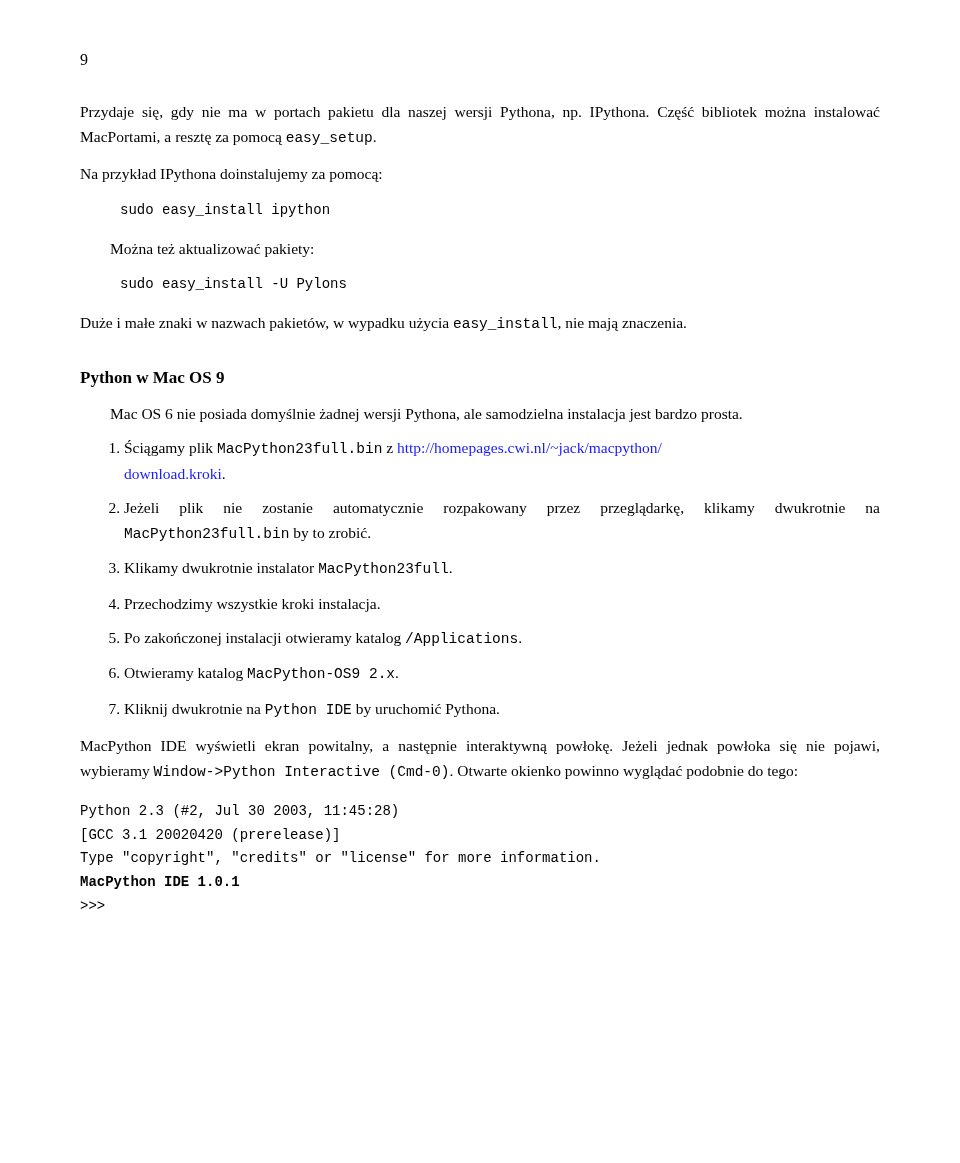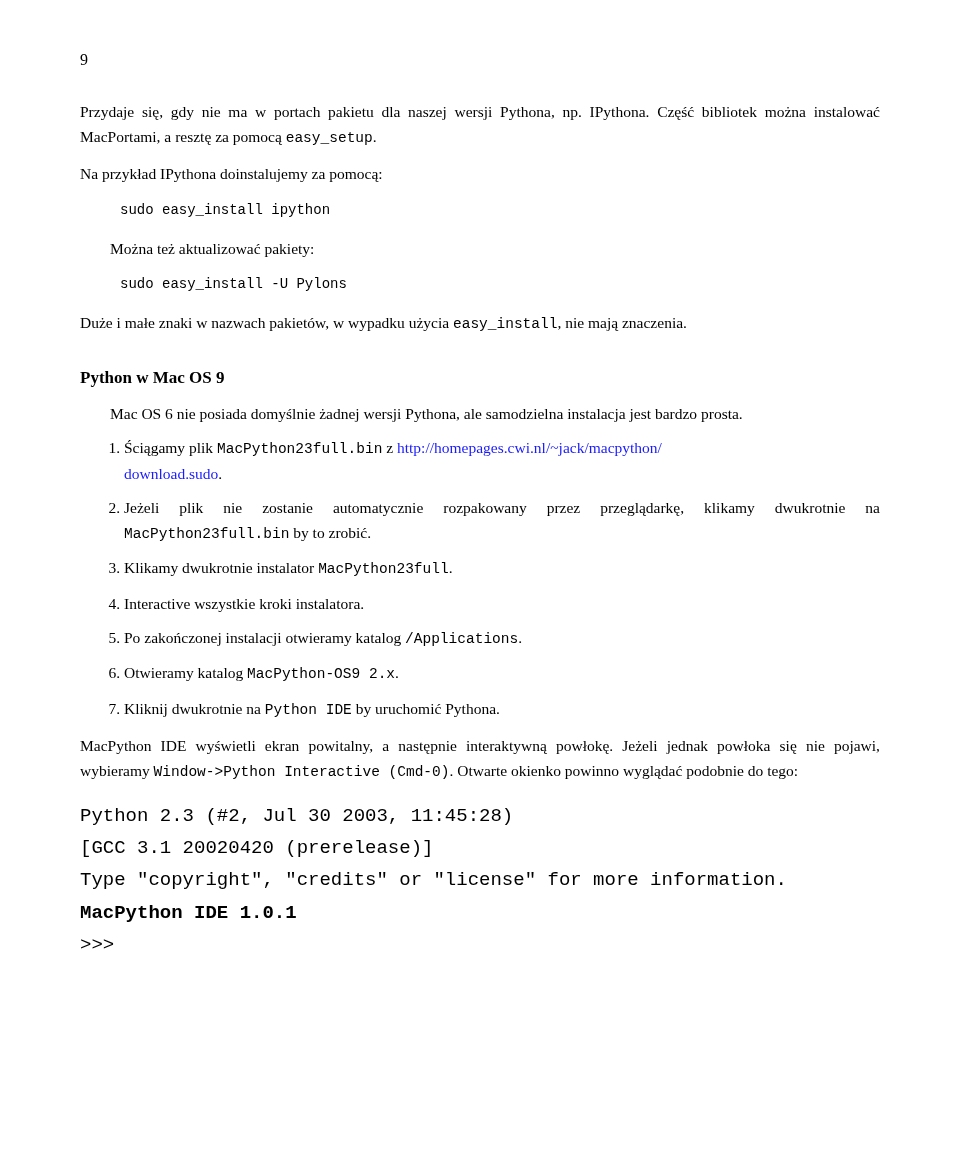--- a/index.html
+++ b/index.html
@@ -84,21 +84,21 @@
       text-align: justify;
     }
 
     .link {
       color: #1a1aff;
       text-decoration: none;
     }
 
     .terminal-block {
       font-family: "Courier New", "Lucida Console", monospace;
-      font-size: 19px;
+      font-size: 14px;
       margin-top: 16px;
       margin-bottom: 8px;
       line-height: 1.7;
       display: block;
     }
 
     .indent-para {
       margin-left: 30px;
       text-align: justify;
       margin-bottom: 10px;
@@ -130,29 +130,29 @@
     <p>
       Duże i małe znaki w nazwach pakietów, w wypadku użycia <span class="code-inline">easy_install</span>, nie mają znaczenia.
     </p>
 
     <div class="section-heading">Python w Mac OS 9</div>
 
     <p class="indent-para">Mac OS 6 nie posiada domyślnie żadnej wersji Pythona, ale samodzielna instalacja jest bardzo prosta.</p>
 
     <ol>
       <li>
-        Ściągamy plik <span class="code-inline">MacPython23full.bin</span> z <a class="link" href="#">http://homepages.cwi.nl/~jack/macpython/<br><span style="margin-left:0px;">download.sudo</span></a>.
+        Ściągamy plik <span class="code-inline">MacPython23full.bin</span> z <a class="link" href="#">http://homepages.cwi.nl/~jack/macpython/<br><span style="margin-left:0px;">download.kroki</span></a>.
       </li>
       <li>
         Jeżeli plik nie zostanie automatycznie rozpakowany przez przeglądarkę, klikamy dwukrotnie na <span class="code-inline">MacPython23full.bin</span> by to zrobić.
       </li>
       <li>
         Klikamy dwukrotnie instalator <span class="code-inline">MacPython23full</span>.
       </li>
-      <li>Interactive wszystkie kroki instalatora.</li>
+      <li>Przechodzimy wszystkie kroki instalacja.</li>
       <li>
         Po zakończonej instalacji otwieramy katalog <span class="code-inline">/Applications</span>.
       </li>
       <li>
         Otwieramy katalog <span class="code-inline">MacPython-OS9 2.x</span>.
       </li>
       <li>
         Kliknij dwukrotnie na <span class="code-inline">Python IDE</span> by uruchomić Pythona.
       </li>
     </ol>

